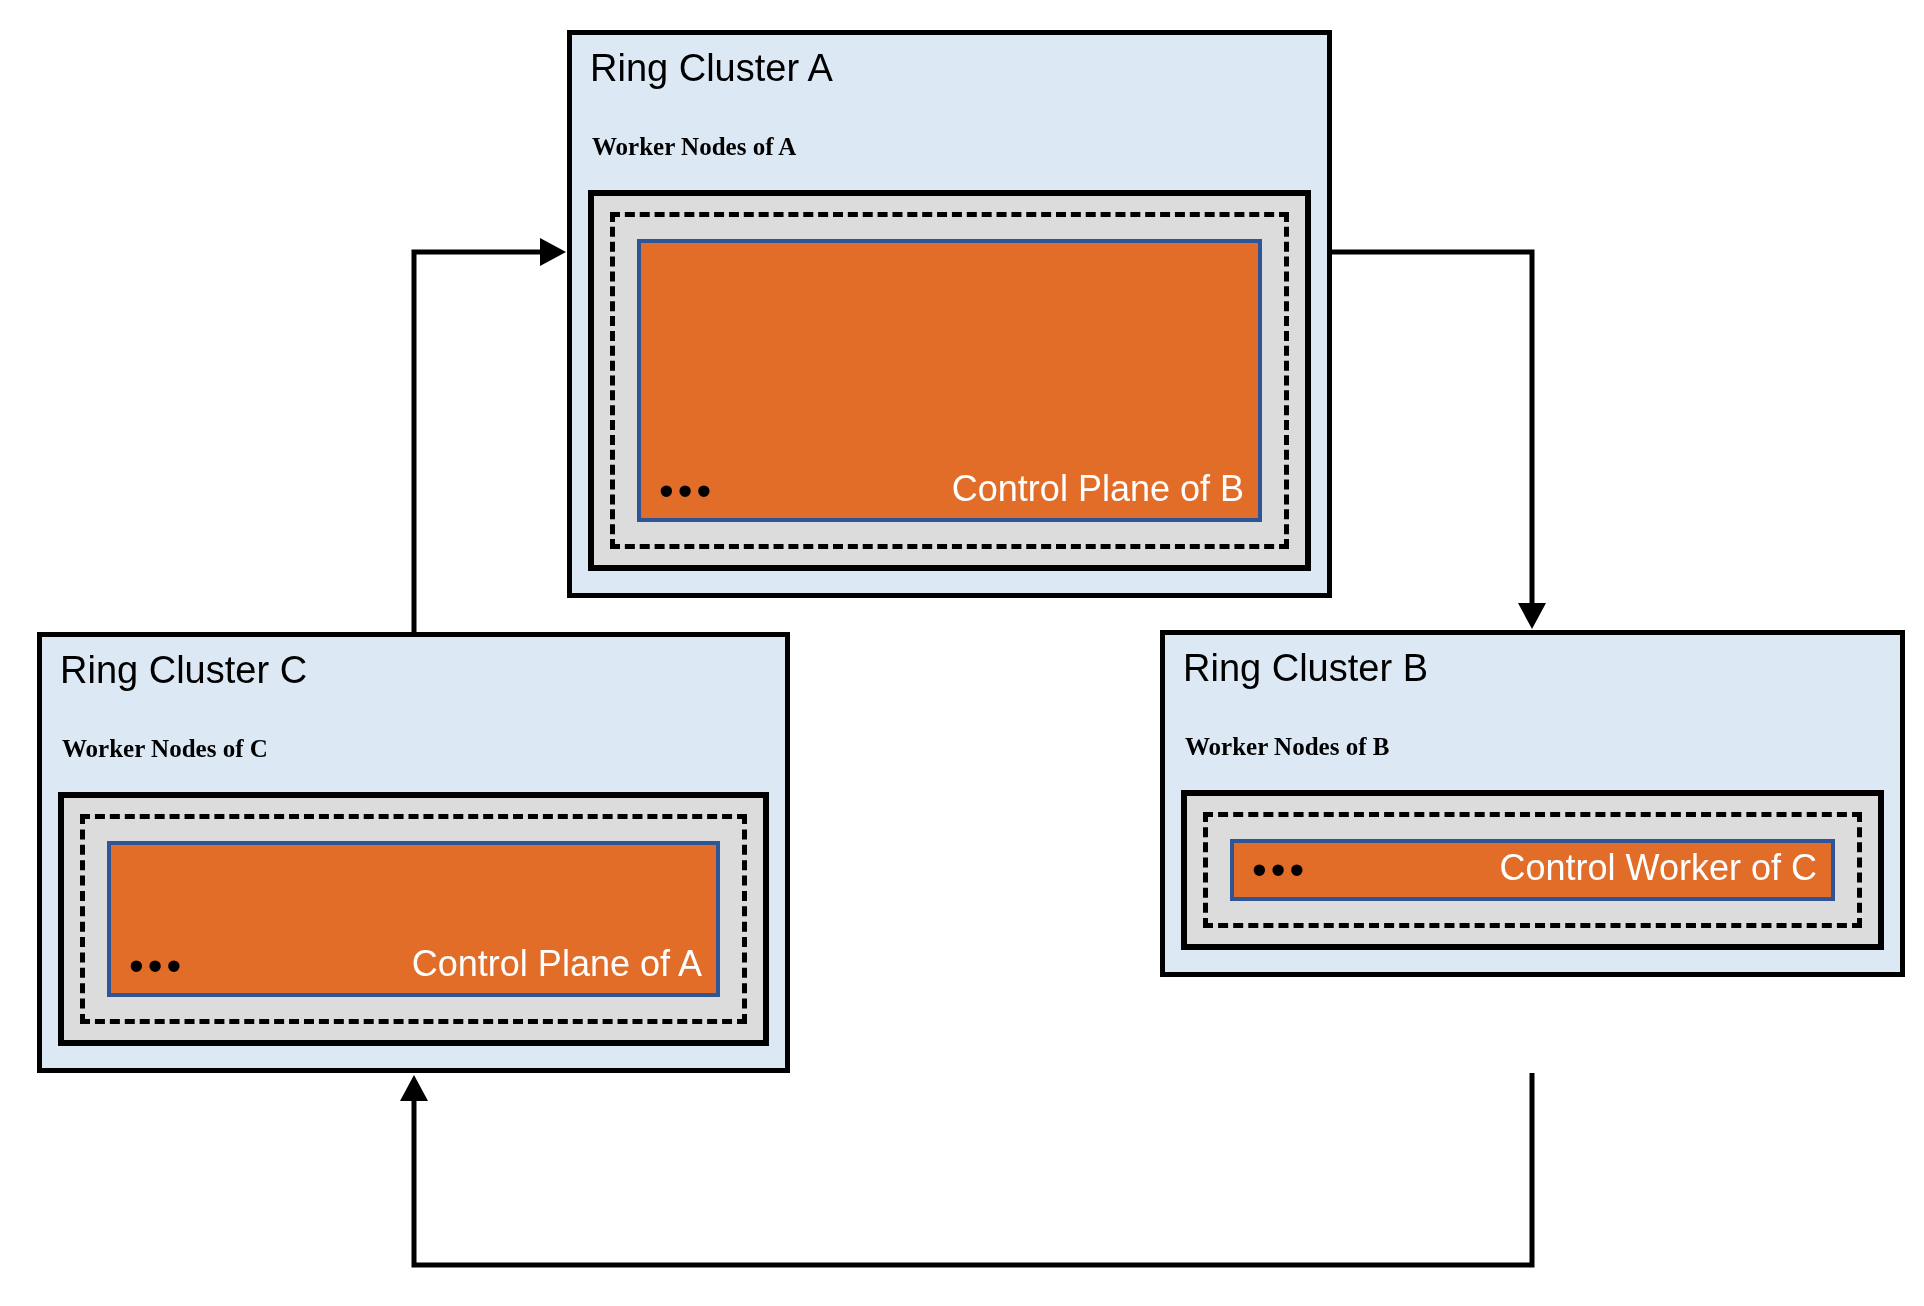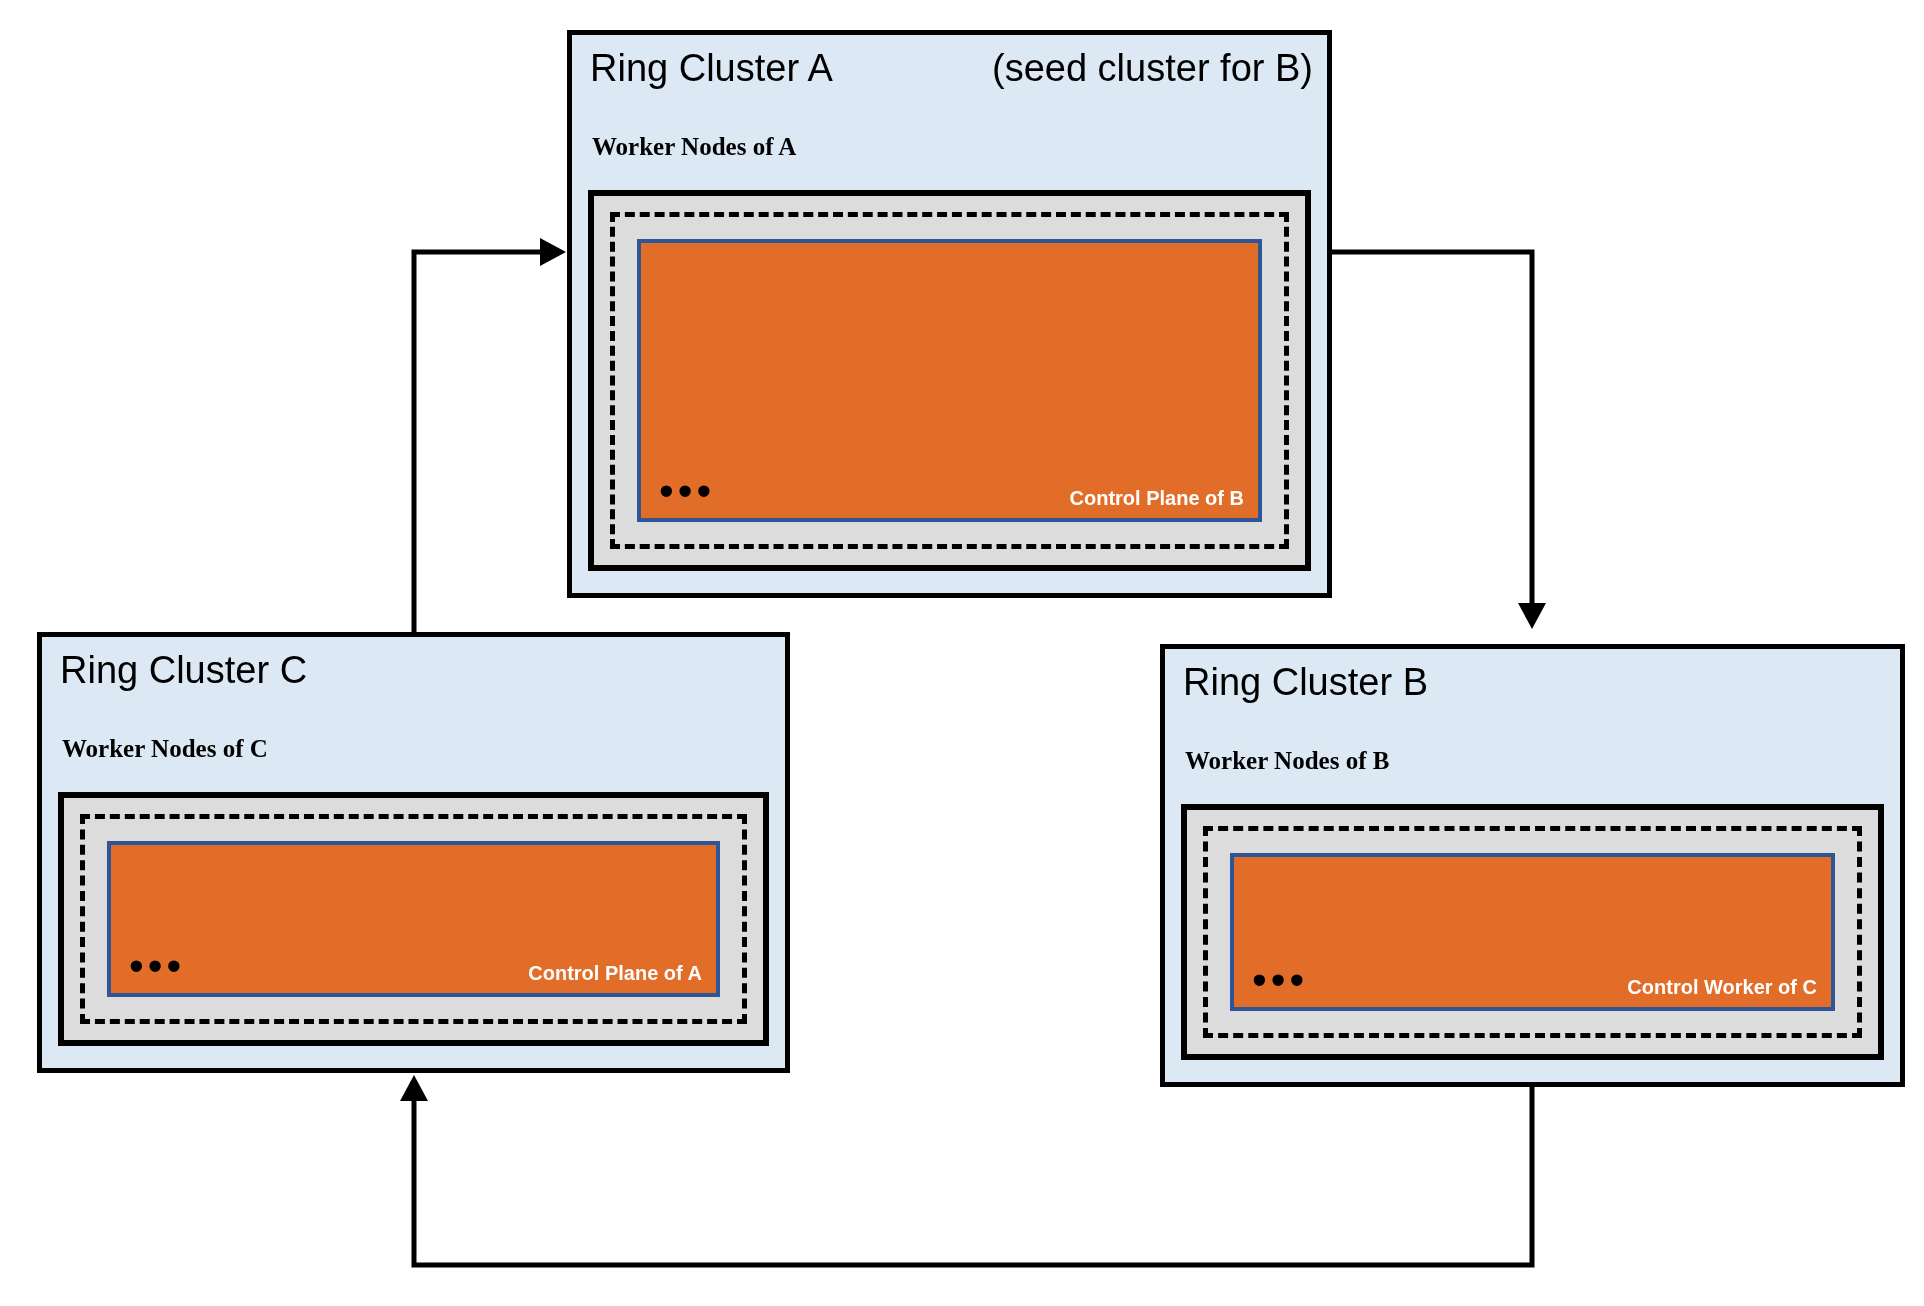--- a/index.html
+++ b/index.html
@@ -36,21 +36,21 @@
   .arrow-head{
     fill:var(--arrow);
     stroke:none;
   }
   .cluster{
     position:absolute;
     background:var(--cluster-fill);
     border:5px solid var(--cluster-border);
   }
   .cluster-a{left:567px;top:30px;width:765px;height:568px;}
-  .cluster-b{left:1160px;top:644px;width:745px;height:443px;}
+  .cluster-b{left:1160px;top:630px;width:745px;height:347px;}
   .cluster-c{left:37px;top:632px;width:753px;height:441px;padding-left:20px;}
   .title-row{
     position:absolute;
     left:18px;right:14px;top:10px;
     display:flex;
     justify-content:space-between;
     align-items:baseline;
     font-size:38px;
     line-height:1.25;
     color:var(--title-text);
@@ -85,22 +85,22 @@
     position:absolute;
     left:18px;bottom:22px;
     font-size:42px;
     line-height:10px;
     letter-spacing:4px;
     color:#000000;
   }
   .cp-label{
     position:absolute;
     right:14px;bottom:8px;
-    font-size:20px;
-    font-weight:700;
+    font-size:36px;
+    font-weight:400;
     color:var(--control-plane-text);
     white-space:nowrap;
   }
 </style>
 </head>
 <body>
 
 <div class="canvas">
 
   <svg class="arrows" viewBox="0 0 1924 1306">
@@ -114,21 +114,20 @@
     </g>
     <g>
       <polyline class="arrow-line" points="1532,1073 1532,1265 414,1265 414,1098"></polyline>
       <polygon class="arrow-head" points="414,1075 400,1101 428,1101"></polygon>
     </g>
   </svg>
 
   <div class="cluster cluster-a">
     <div class="title-row">
       <span>Ring Cluster A</span>
-      <span>(seed cluster for B)</span>
     </div>
     <div class="worker-label">Worker Nodes of A</div>
     <div class="worker-box">
       <div class="dashed-box">
         <div class="control-plane">
           <span class="dots">•••</span>
           <span class="cp-label">Control Plane of B</span>
         </div>
       </div>
     </div>

